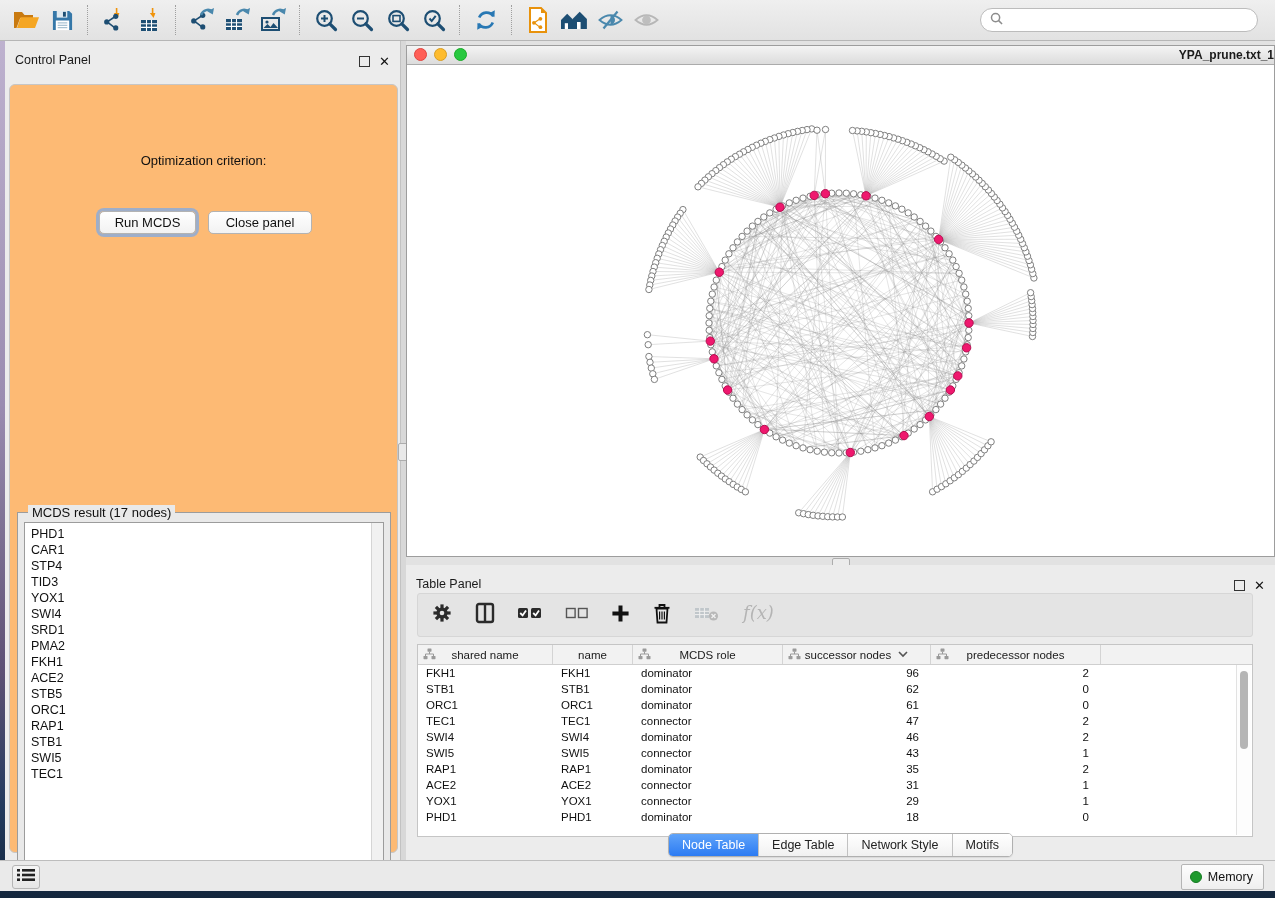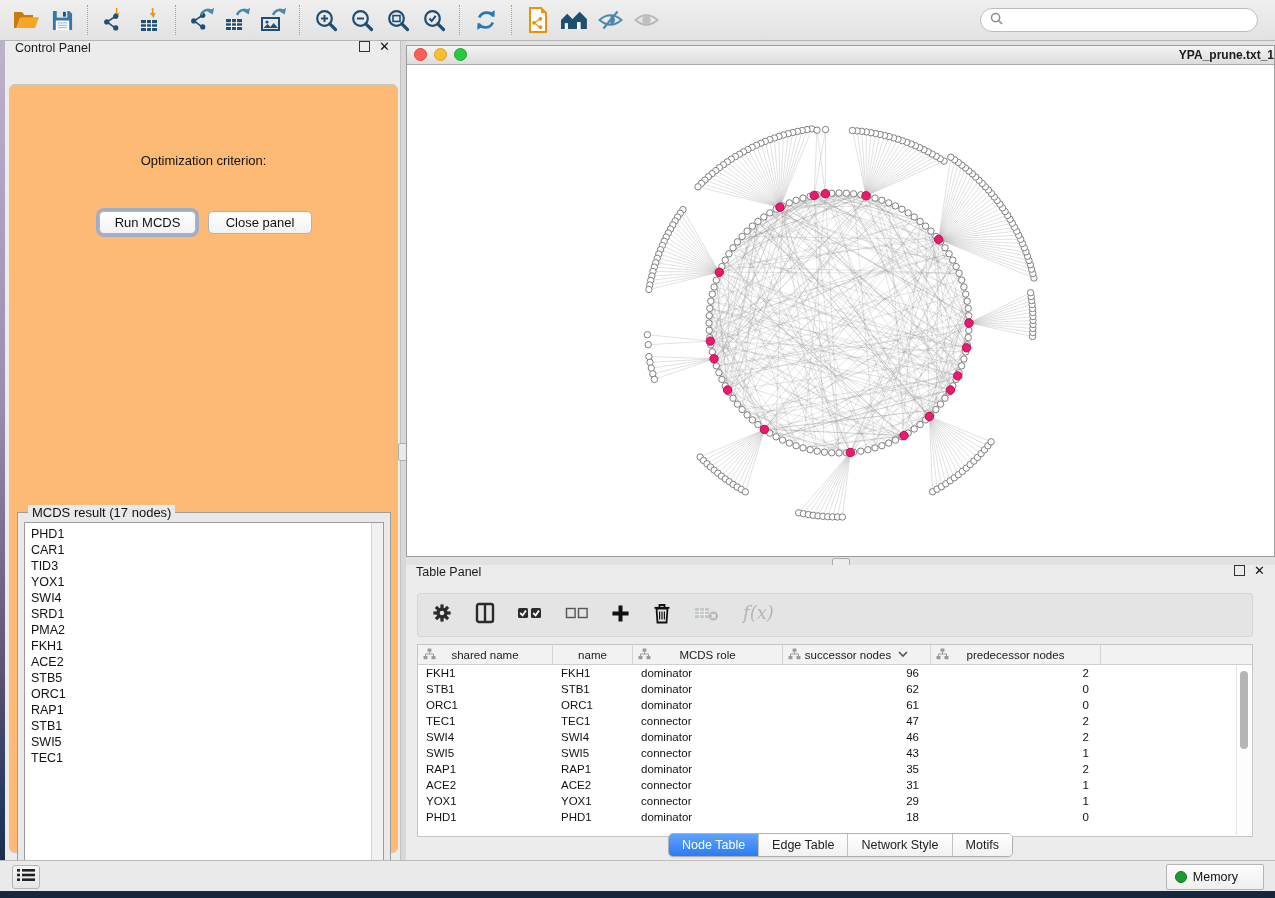--- a/index.html
+++ b/index.html
@@ -18,21 +18,21 @@
   .tb-btn{width:36px;height:34px;display:flex;align-items:center;justify-content:center;flex:0 0 auto;}
   .tb-btn svg{display:block;}
   .tb-sep{width:1px;height:30px;border-left:1px dotted #9f9f9f;margin:0 7px;flex:0 0 auto;}
   .tb-btn.disabled{opacity:.55;}
   .search-wrap{position:absolute;right:17px;top:8px;width:278px;height:24px;background:#fff;
     border:1px solid #bcbcbc;border-radius:13px;display:flex;align-items:center;padding-left:9px;box-sizing:border-box;}
   .search-wrap input{border:none;outline:none;background:transparent;font-size:12px;width:230px;margin-left:5px;
     font-family:"Liberation Sans",sans-serif;}
 
   
-  .panel-titlebar{height:26px;display:flex;align-items:flex-start;padding:0 10px;}
+  .panel-titlebar{height:26px;display:flex;align-items:flex-end;padding:0 10px;}
   .panel-title{font-size:12.5px;color:#1a1a1a;}
   .tbar-icons{margin-left:auto;display:flex;align-items:center;gap:9px;}
   .float-ic{width:9px;height:9px;border:1.5px solid #333;display:inline-block;}
   .close-ic{font-size:13px;font-weight:bold;color:#111;line-height:9px;}
 
   
   .control-panel{position:absolute;left:5px;top:41px;width:396px;height:819px;background:#ececec;
     border-right:1px solid #c2c2c2;box-sizing:border-box;}
   .inner-panel{position:absolute;left:4px;top:43px;width:387px;height:767px;background:#fdba74;
     border:1px solid #c6c6c6;border-radius:6px;}
@@ -100,21 +100,21 @@
   .td.r{text-align:right;padding-right:12px;}
   .tbl-scroll{position:absolute;top:20px;right:1px;width:14px;bottom:1px;background:#fdfdfd;border-left:1px solid #e2e2e2;}
   .tbl-thumb{position:absolute;left:2.5px;top:6px;width:8px;height:78px;background:#b5b5b5;border-radius:4px;}
   .tp-tabs{position:absolute;left:0;top:268px;width:100%;display:flex;justify-content:center;}
 
   
   .status-bar{position:absolute;left:0;top:860px;width:1275px;height:31px;background:#eaeaea;
     border-top:1px solid #bdbdbd;box-sizing:border-box;}
   .status-menu-btn{position:absolute;left:12px;top:4px;width:26px;height:22px;border:1px solid #b5b5b5;
     background:linear-gradient(#f5f5f5,#e6e6e6);border-radius:3px;display:flex;align-items:center;justify-content:center;}
-  .memory-btn{position:absolute;right:11px;top:3px;height:24px;padding:0 25px 0 8px;border:1px solid #b5b5b5;
+  .memory-btn{position:absolute;right:11px;top:3px;height:24px;padding:0 10px 0 8px;border:1px solid #b5b5b5;
     background:linear-gradient(#fdfdfd,#efefef);border-radius:2px;display:flex;align-items:center;gap:6px;
     font-size:12.5px;color:#111;}
   .mem-dot{width:12px;height:12px;border-radius:50%;background:#1f9a2e;border:1px solid #157a22;box-sizing:border-box;}
 </style>
 </head>
 <body>
 
 <div class="app">
 
   <div class="toolbar">
@@ -326,20 +326,21 @@
     <div class="inner-panel">
       <div class="opt-label">Optimization criterion:</div>
       <div class="btn btn-run">Run MCDS</div>
       <div class="btn btn-closep">Close panel</div>
       <div class="groupbox">
         <div class="group-legend">MCDS result (17 nodes)</div>
         <div class="listbox">
           <div class="list-items" id="mcds-list">
               <div class="list-item">PHD1</div>
               <div class="list-item">CAR1</div>
+              <div class="list-item">STP4</div>
               <div class="list-item">TID3</div>
               <div class="list-item">YOX1</div>
               <div class="list-item">SWI4</div>
               <div class="list-item">SRD1</div>
               <div class="list-item">PMA2</div>
               <div class="list-item">FKH1</div>
               <div class="list-item">ACE2</div>
               <div class="list-item">STB5</div>
               <div class="list-item">ORC1</div>
               <div class="list-item">RAP1</div>

